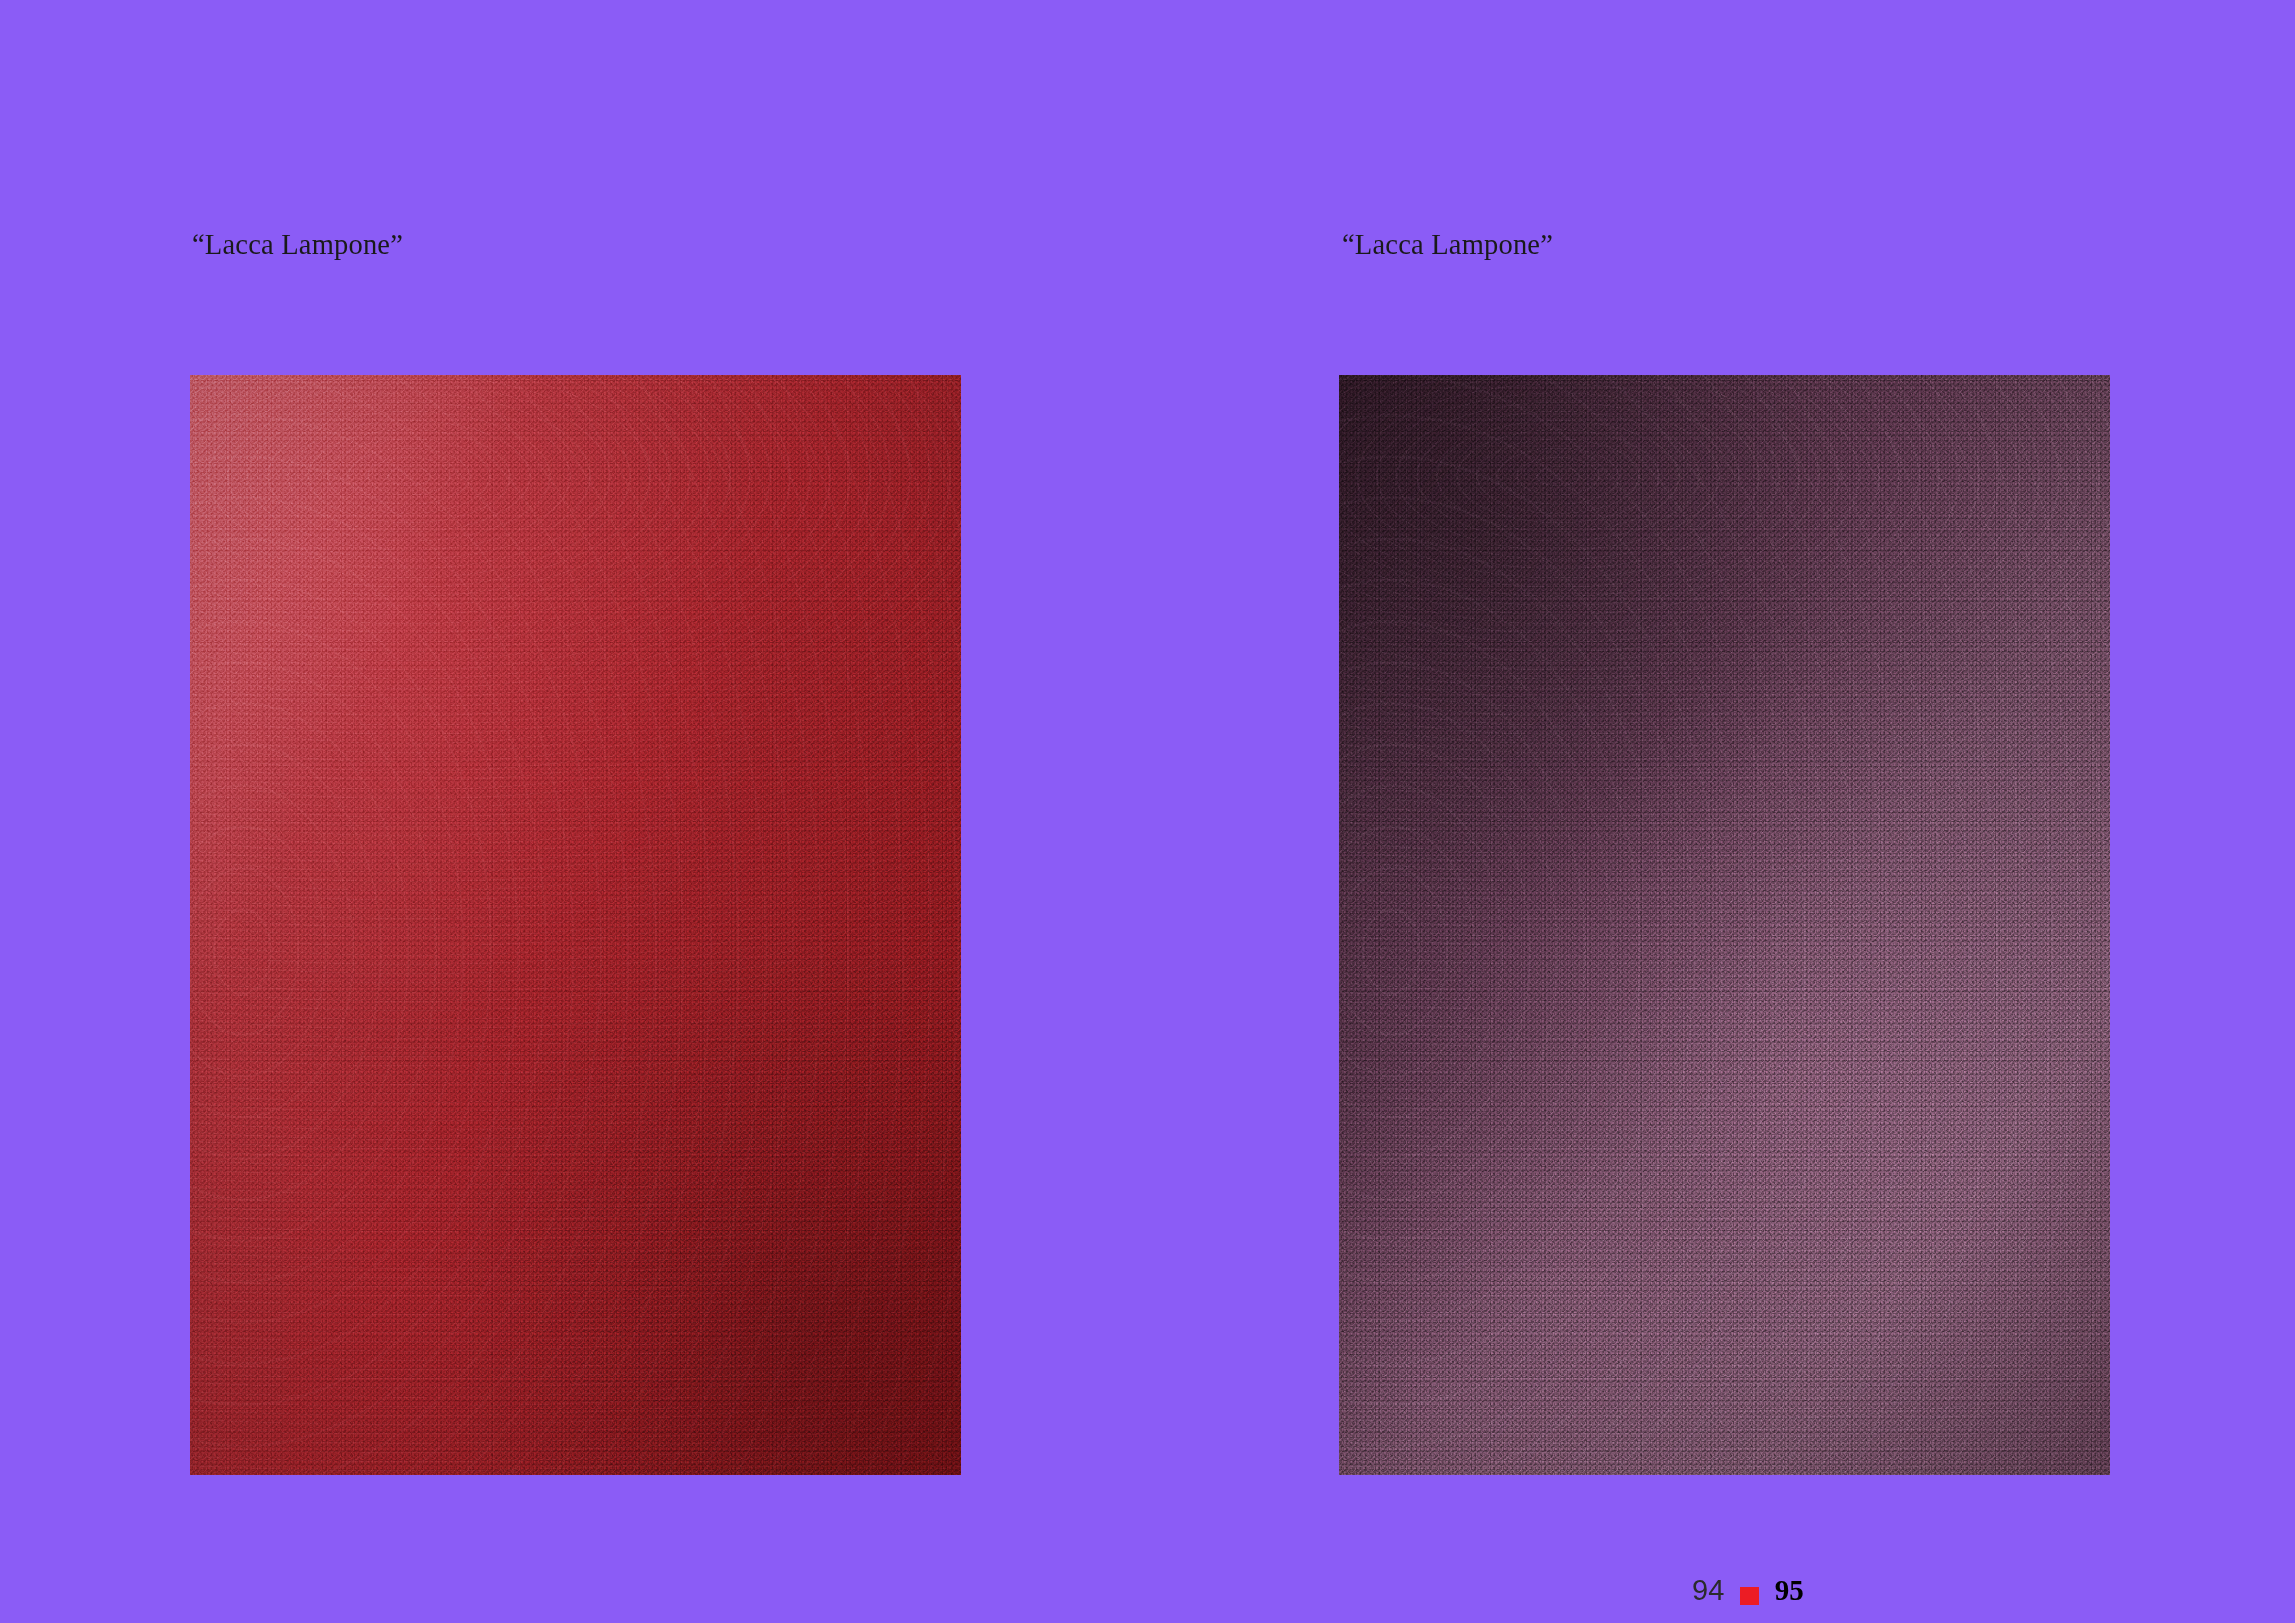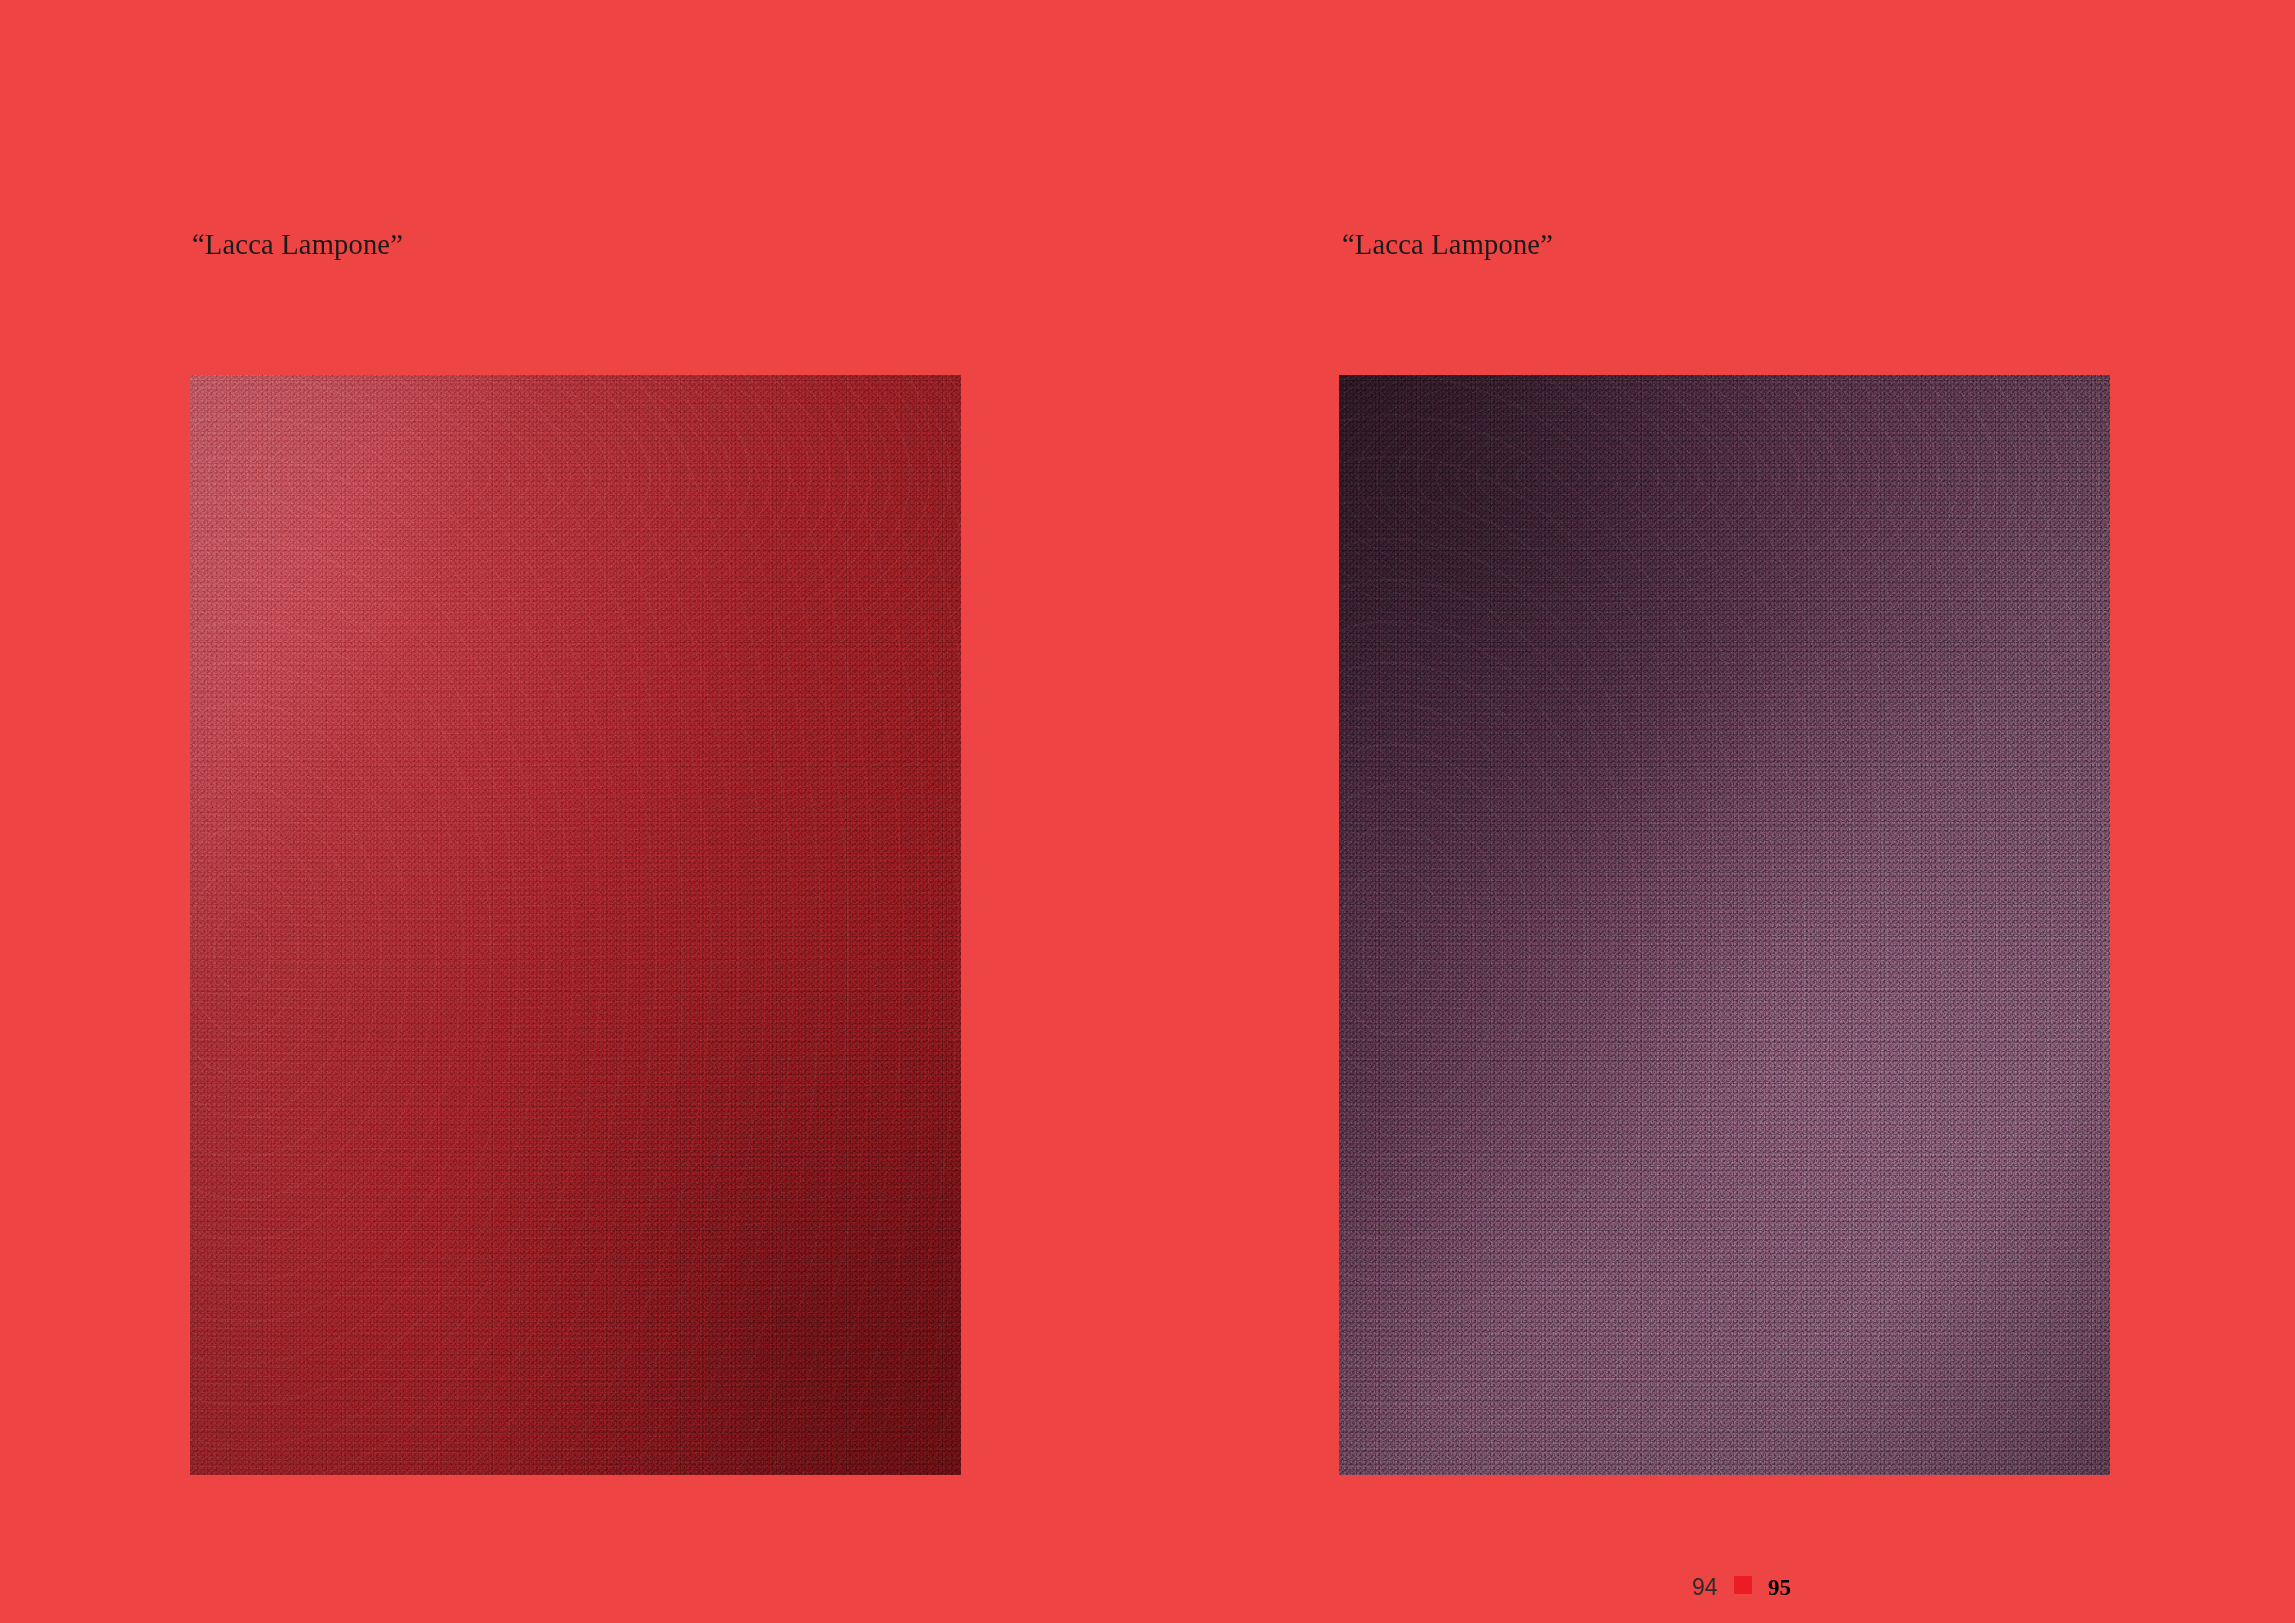--- a/index.html
+++ b/index.html
@@ -11,21 +11,21 @@
     width: 2296px;
     height: 1624px;
     position: relative;
     overflow: hidden;
     font-family: "Liberation Serif", serif;
   }
 
   .page {
     position: absolute;
     inset: 0;
-    background: #ef4444;
+    background: #8b5cf6;
   }
 
   
   .caption {
     position: absolute;
     font-family: "Liberation Serif", serif;
     font-size: 28.5px;
     line-height: 1;
     color: #1a1a1a;
     letter-spacing: 0.2px;
@@ -107,24 +107,24 @@
     background: radial-gradient(ellipse 115% 105% at 52% 44%,
                 rgba(0,0,0,0) 42%, rgba(0,0,0,.18) 88%, rgba(0,0,0,.30) 100%);
   }
 
   
   .folio {
     position: absolute;
     left: 1692px;
     top: 1576px;
     display: flex;
-    align-items: flex-start;
+    align-items: flex-end;
     gap: 16px;
     font-family: "Liberation Sans", sans-serif;
-    font-size: 23px;
+    font-size: 29px;
     line-height: 1;
   }
   .folio-left {
     color: #2b2b2b;
     font-weight: 400;
   }
   .folio-mark {
     width: 18.4px;
     height: 18.4px;
     display: block;

